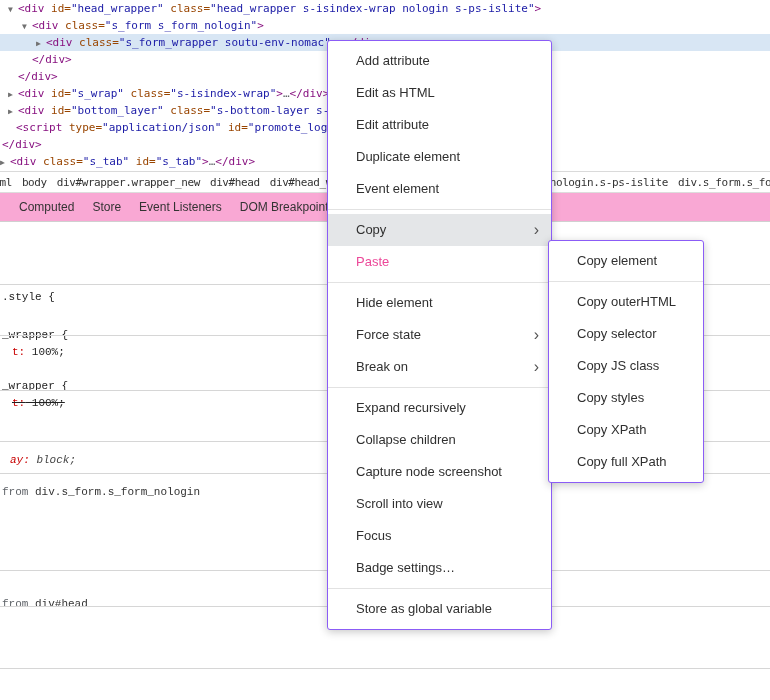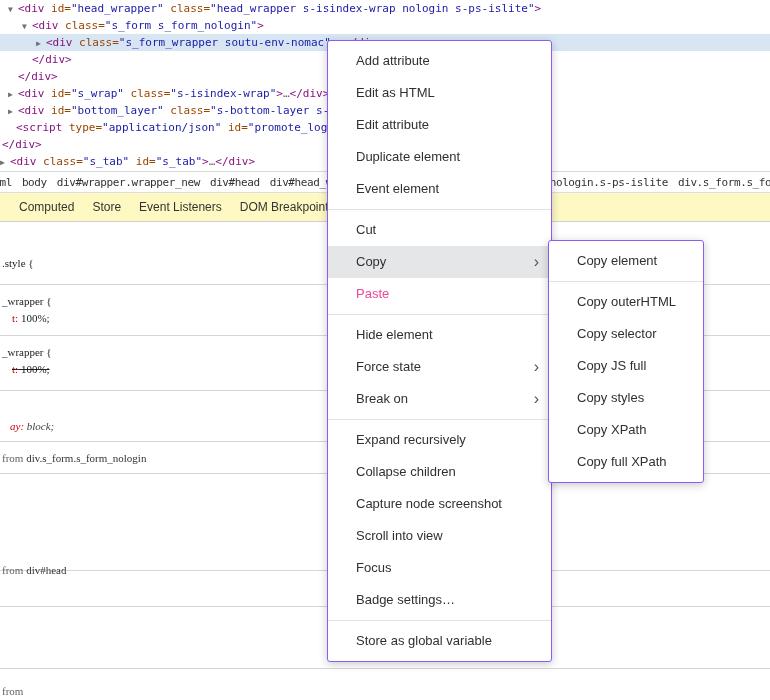--- a/index.html
+++ b/index.html
@@ -12,26 +12,26 @@
   .dom-line.sel{background:#d8e6f4;}
   .arrow{color:#727272;font-size:8px;display:inline-block;width:10px;}
   .t{color:#881280}.a{color:#994500}.v{color:#1a1aa6}.e{color:#5f6368}
 
   
   .crumbs{position:absolute;top:171px;left:0;right:0;height:21px;border-top:1px solid #dadada;background:#fff;display:flex;align-items:center;overflow:hidden;}
   .crumbs-inner{display:flex;margin-left:-18px;letter-spacing:-0.4px;flex:none;}
   .crumb{font-family:"DejaVu Sans Mono",monospace;font-size:11px;color:#333;padding:0 5px;white-space:pre;}
 
   
-  .sidebar-tabs{position:absolute;top:192px;left:0;right:0;height:30px;background:#fef9c3;border-top:1px solid #ddd;border-bottom:1px solid #d0d0d0;display:flex;align-items:flex-end;padding-left:10px;}
+  .sidebar-tabs{position:absolute;top:192px;left:0;right:0;height:30px;background:#f9a8d4;border-top:1px solid #ddd;border-bottom:1px solid #d0d0d0;display:flex;align-items:flex-end;padding-left:10px;}
   .sidebar-tab{font-size:12px;color:#333;padding:0 9px;height:100%;display:flex;align-items:center;white-space:nowrap;}
 
   
   .styles-pane{position:absolute;top:222px;left:0;right:0;bottom:0;background:#fff;overflow:hidden;}
-  .style-row{position:absolute;left:2px;height:16px;line-height:16px;font-family:Liberation Serif, serif;font-size:11px;color:#222;white-space:pre;}
+  .style-row{position:absolute;left:2px;height:16px;line-height:16px;font-family:Liberation Mono, monospace;font-size:11px;color:#222;white-space:pre;margin-top:34px;}
   .style-sep{position:absolute;left:0;right:0;height:1px;background:#d6d6d6;}
   .prop{color:#c80000;}
   .struck{text-decoration:line-through;}
   .it{font-style:italic;color:#444;}
   .from-label{color:#5f6368;}
   .node-link{color:#333;}
 
   
   .menu{position:absolute;background:#fff;border:1px solid #8b5cf6;border-radius:3px;box-shadow:0 2px 8px rgba(0,0,0,0.22);padding:4px 0;}
   #main-menu{left:327px;top:40px;width:225px;z-index:10;}
@@ -104,21 +104,20 @@
     <div class="style-row" style="top:461px"><span class="from-label">from</span></div>
   </div>
 
   <div class="menu" id="main-menu">
     <div class="menu-item">Add attribute</div>
     <div class="menu-item">Edit as HTML</div>
     <div class="menu-item">Edit attribute</div>
     <div class="menu-item">Duplicate element</div>
     <div class="menu-item">Event element</div>
     <div class="menu-sep"></div>
-    <div class="menu-item">Cut</div>
     <div class="menu-item hl"><span>Copy</span><span class="menu-arrow">›</span></div>
     <div class="menu-item dis">Paste</div>
     <div class="menu-sep"></div>
     <div class="menu-item">Hide element</div>
     <div class="menu-item"><span>Force state</span><span class="menu-arrow">›</span></div>
     <div class="menu-item"><span>Break on</span><span class="menu-arrow">›</span></div>
     <div class="menu-sep"></div>
     <div class="menu-item">Expand recursively</div>
     <div class="menu-item">Collapse children</div>
     <div class="menu-item">Capture node screenshot</div>
@@ -127,19 +126,19 @@
     <div class="menu-item">Badge settings…</div>
     <div class="menu-sep"></div>
     <div class="menu-item">Store as global variable</div>
   </div>
 
   <div class="menu" id="sub-menu">
     <div class="menu-item">Copy element</div>
     <div class="menu-sep"></div>
     <div class="menu-item">Copy outerHTML</div>
     <div class="menu-item">Copy selector</div>
-    <div class="menu-item">Copy JS full</div>
+    <div class="menu-item">Copy JS class</div>
     <div class="menu-item">Copy styles</div>
     <div class="menu-item">Copy XPath</div>
     <div class="menu-item">Copy full XPath</div>
   </div>
 
 </div>
 
 </body></html>

